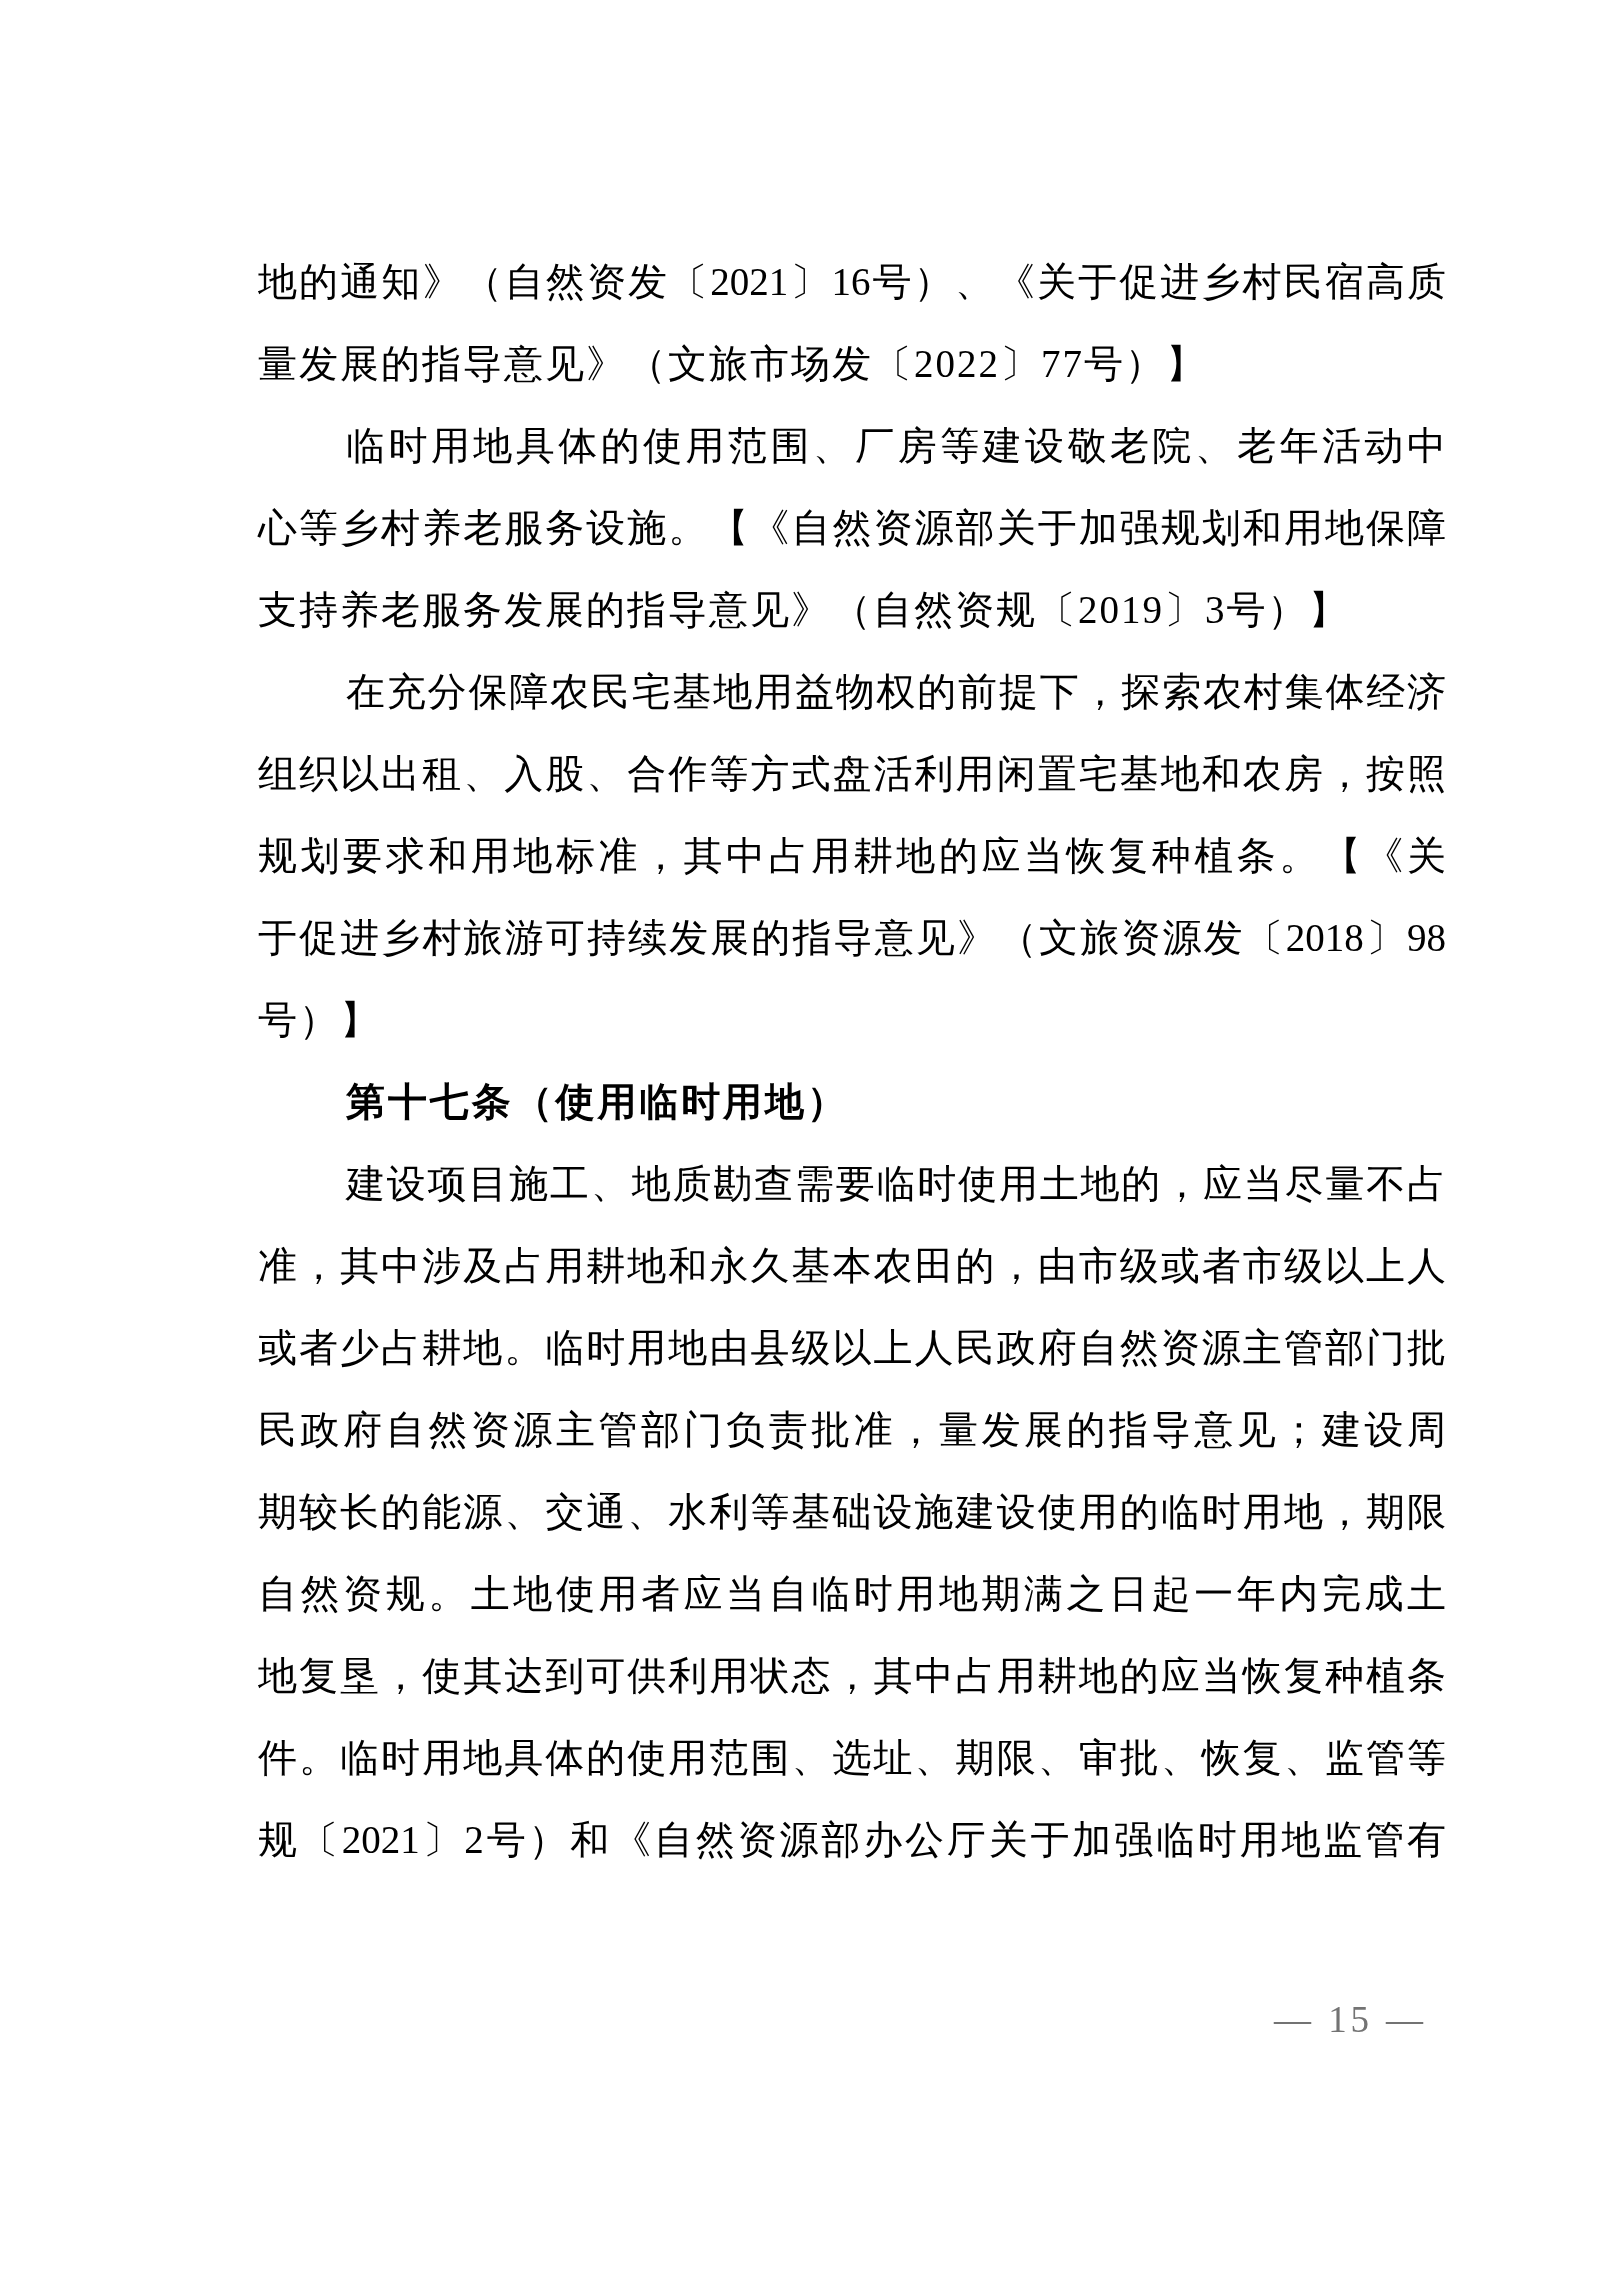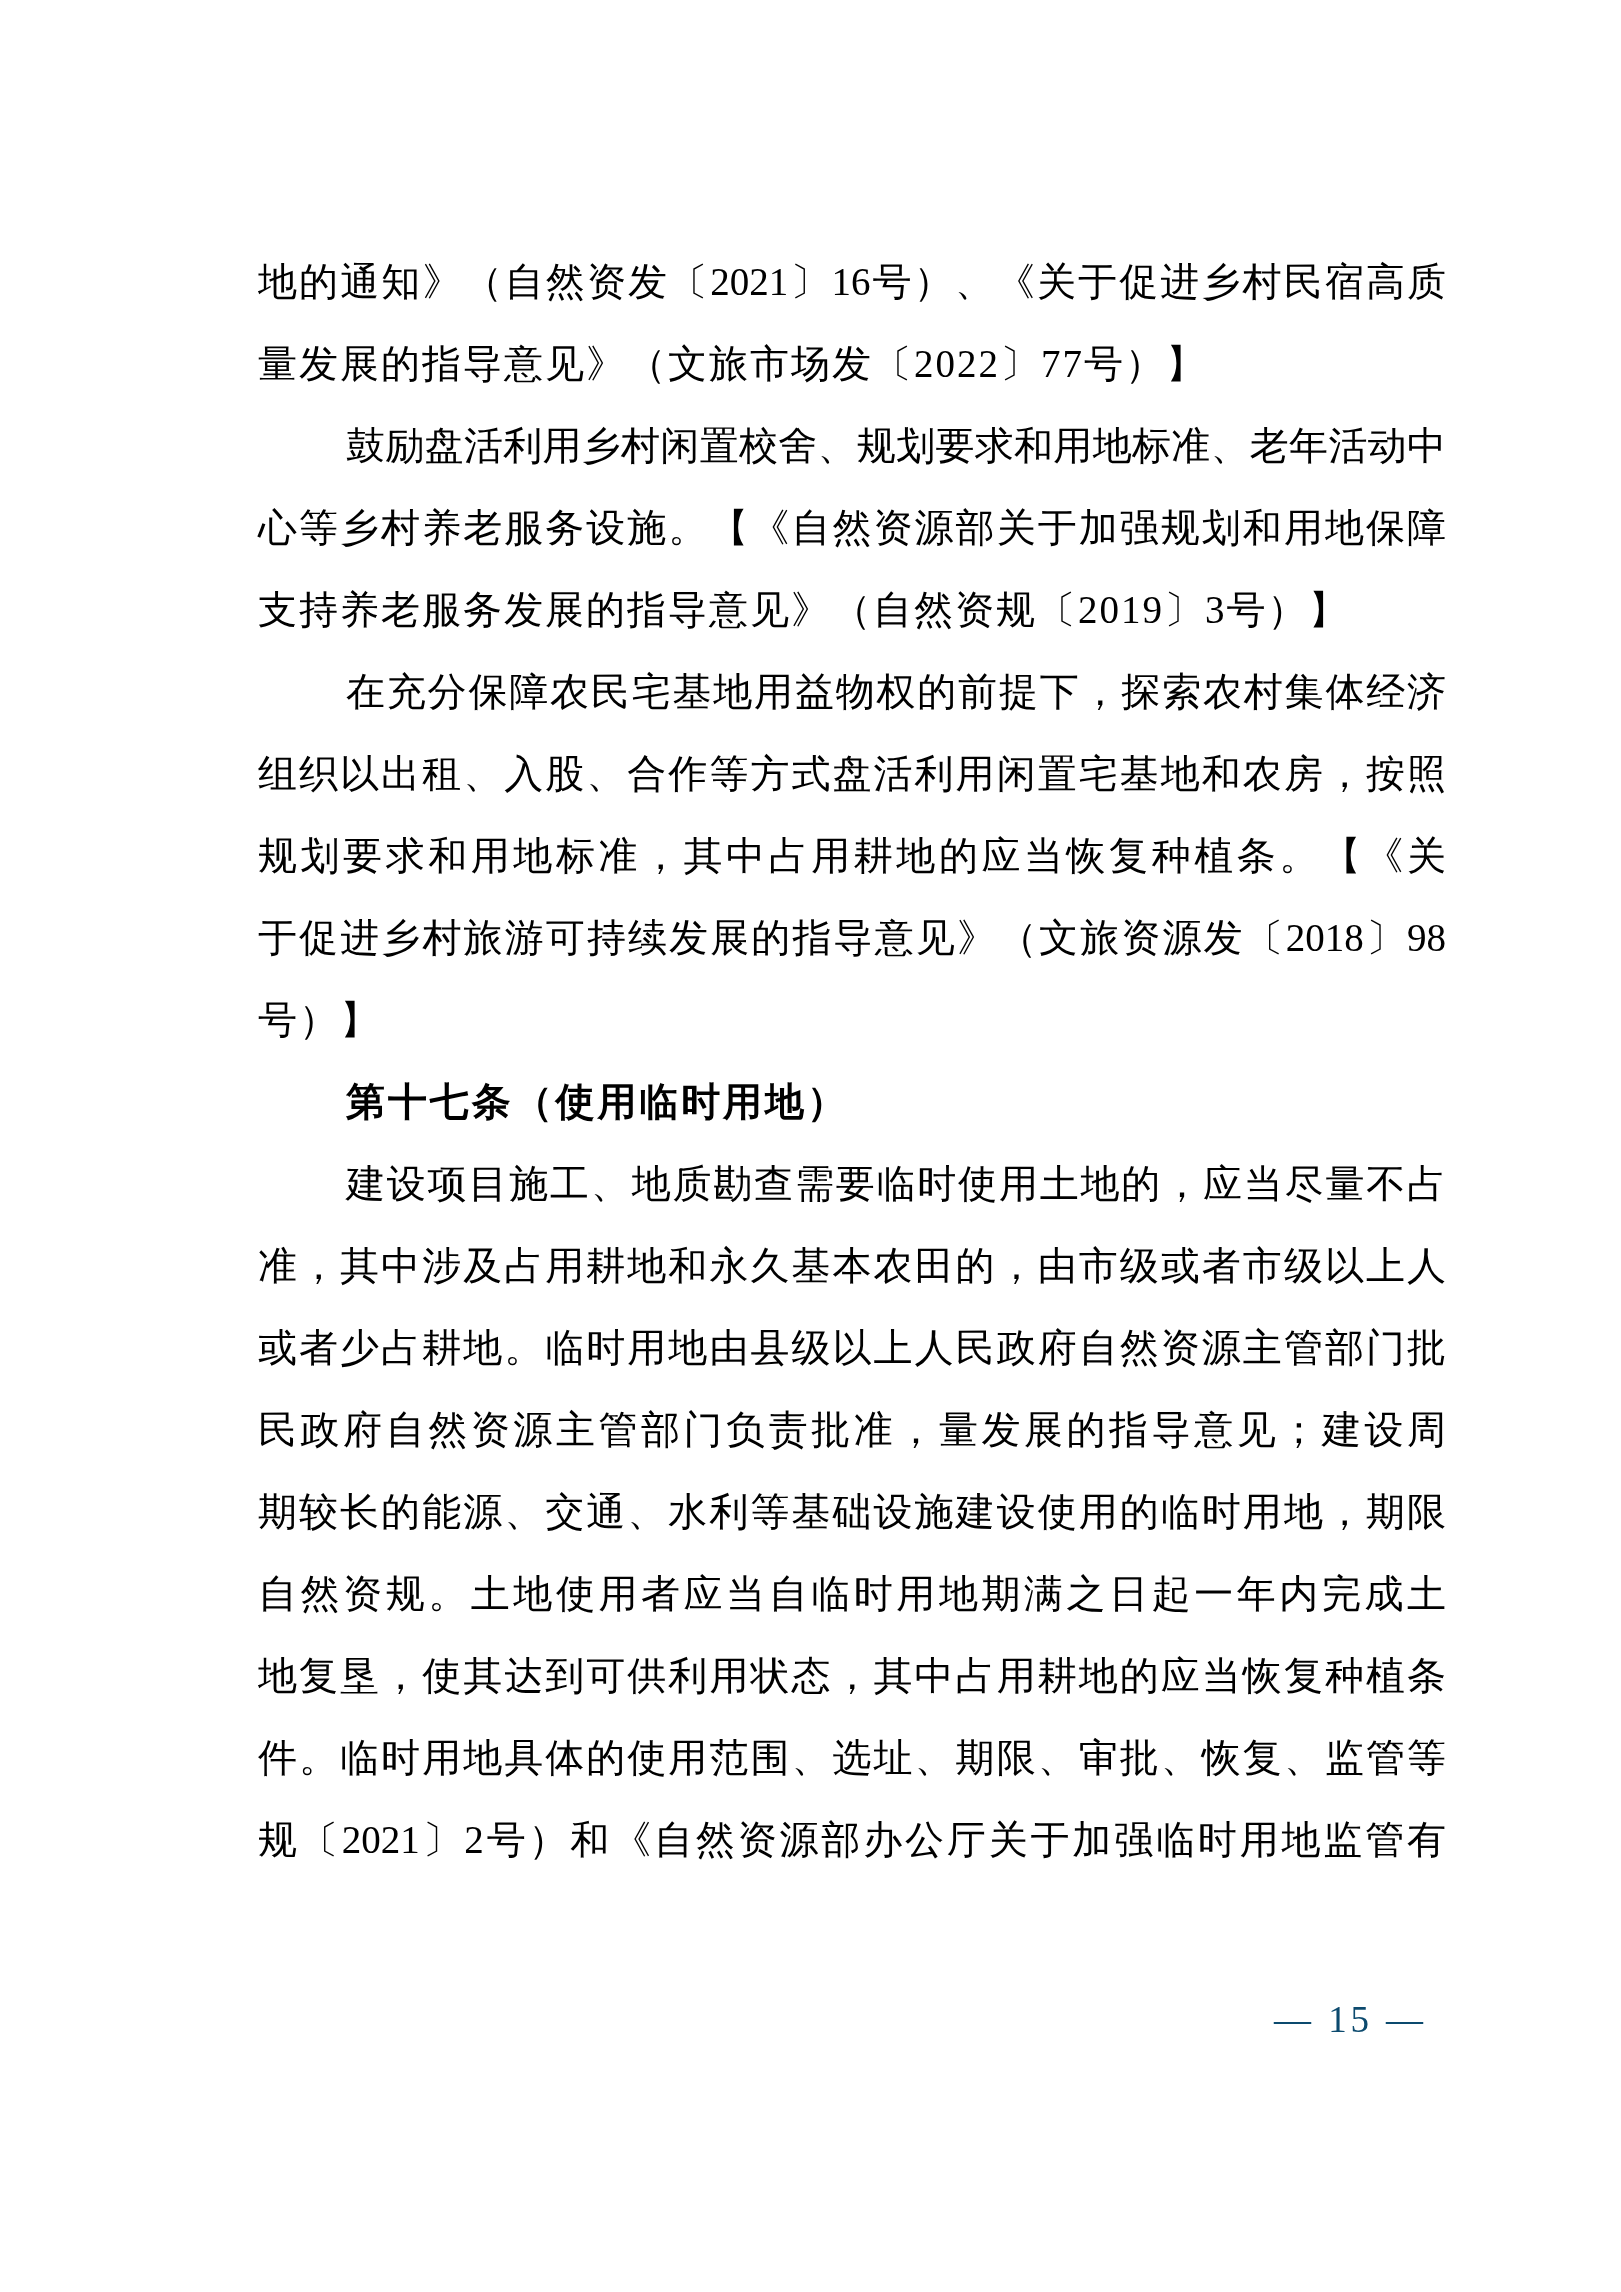--- a/index.html
+++ b/index.html
@@ -48,31 +48,31 @@
     letter-spacing: 2.9px;
   }
   .page-number {
     position: absolute;
     top: 1998px;
     right: 241px;
     font-size: 37px;
     line-height: 43px;
     letter-spacing: 3.9px;
     font-family: "Liberation Serif", serif;
-    color: #0c4a6e;
+    color: #737373;
   }
 </style>
 </head>
 <body>
 
 <div class="page">
   <div class="textblock" id="textblock">
       <div class="line">地的通知》（自然资发〔2021〕16号）、《关于促进乡村民宿高质</div>
       <div class="line no-just">量发展的指导意见》（文旅市场发〔2022〕77号）】</div>
-      <div class="line indent">鼓励盘活利用乡村闲置校舍、规划要求和用地标准、老年活动中</div>
+      <div class="line indent">临时用地具体的使用范围、厂房等建设敬老院、老年活动中</div>
       <div class="line">心等乡村养老服务设施。【《自然资源部关于加强规划和用地保障</div>
       <div class="line no-just">支持养老服务发展的指导意见》（自然资规〔2019〕3号）】</div>
       <div class="line indent">在充分保障农民宅基地用益物权的前提下，探索农村集体经济</div>
       <div class="line">组织以出租、入股、合作等方式盘活利用闲置宅基地和农房，按照</div>
       <div class="line">规划要求和用地标准，其中占用耕地的应当恢复种植条。【《关</div>
       <div class="line">于促进乡村旅游可持续发展的指导意见》（文旅资源发〔2018〕98</div>
       <div class="line no-just">号）】</div>
       <div class="line heading indent">第十七条（使用临时用地）</div>
       <div class="line indent">建设项目施工、地质勘查需要临时使用土地的，应当尽量不占</div>
       <div class="line">准，其中涉及占用耕地和永久基本农田的，由市级或者市级以上人</div>

